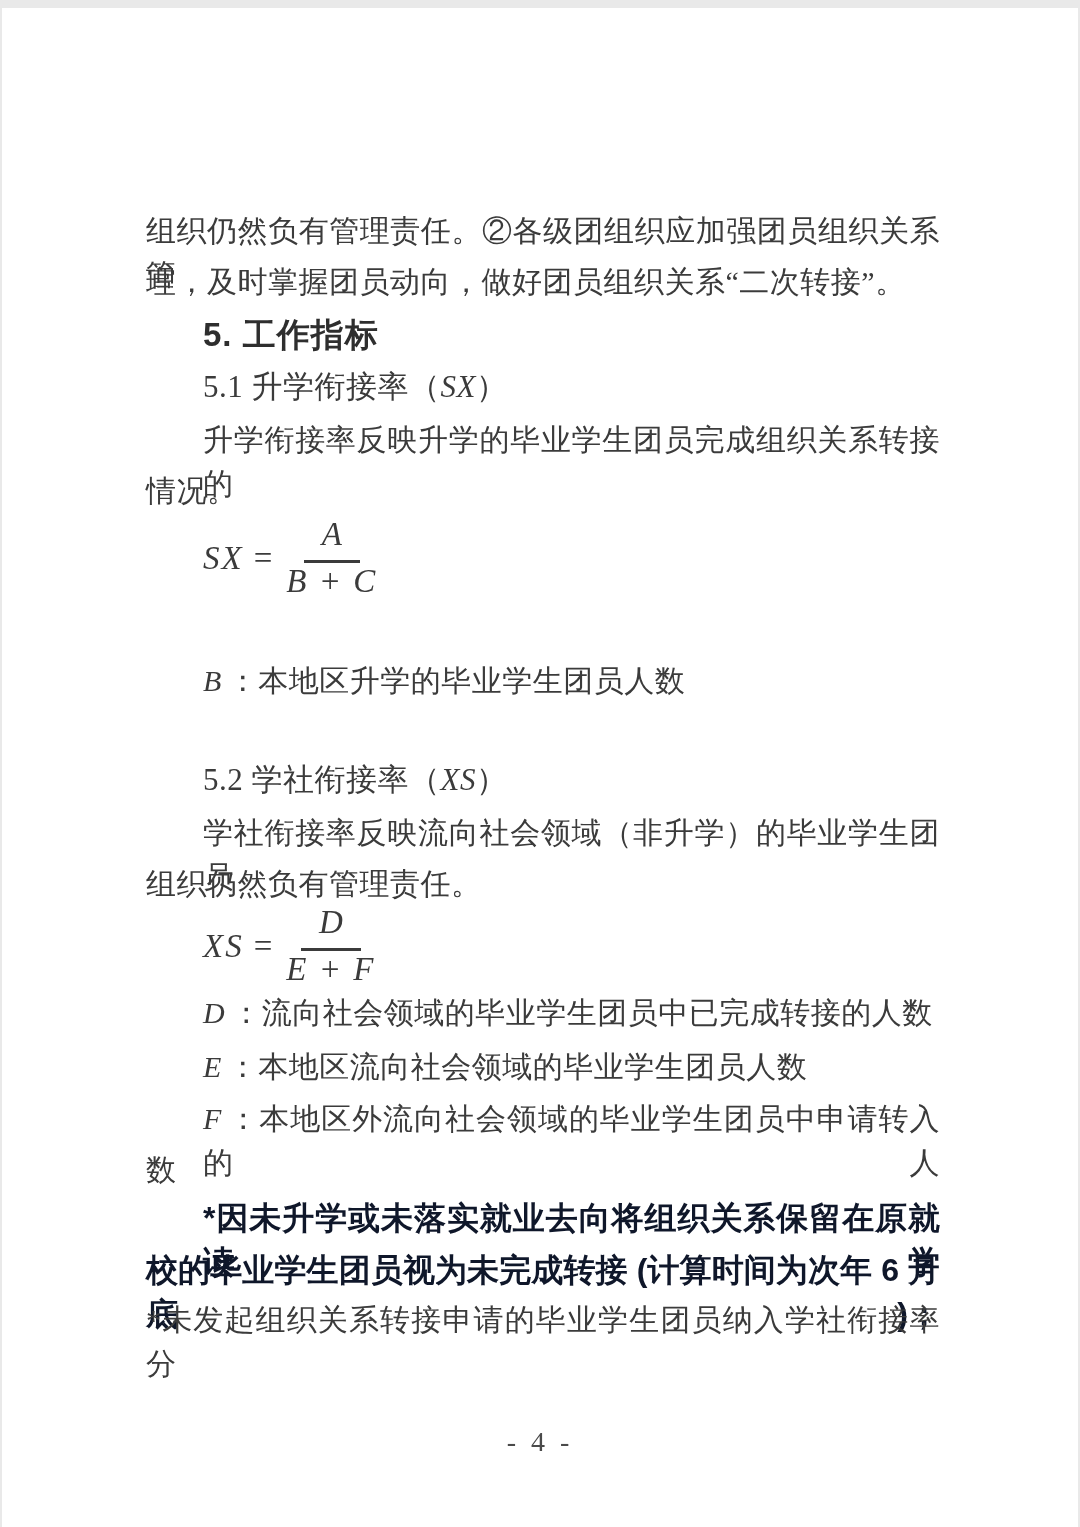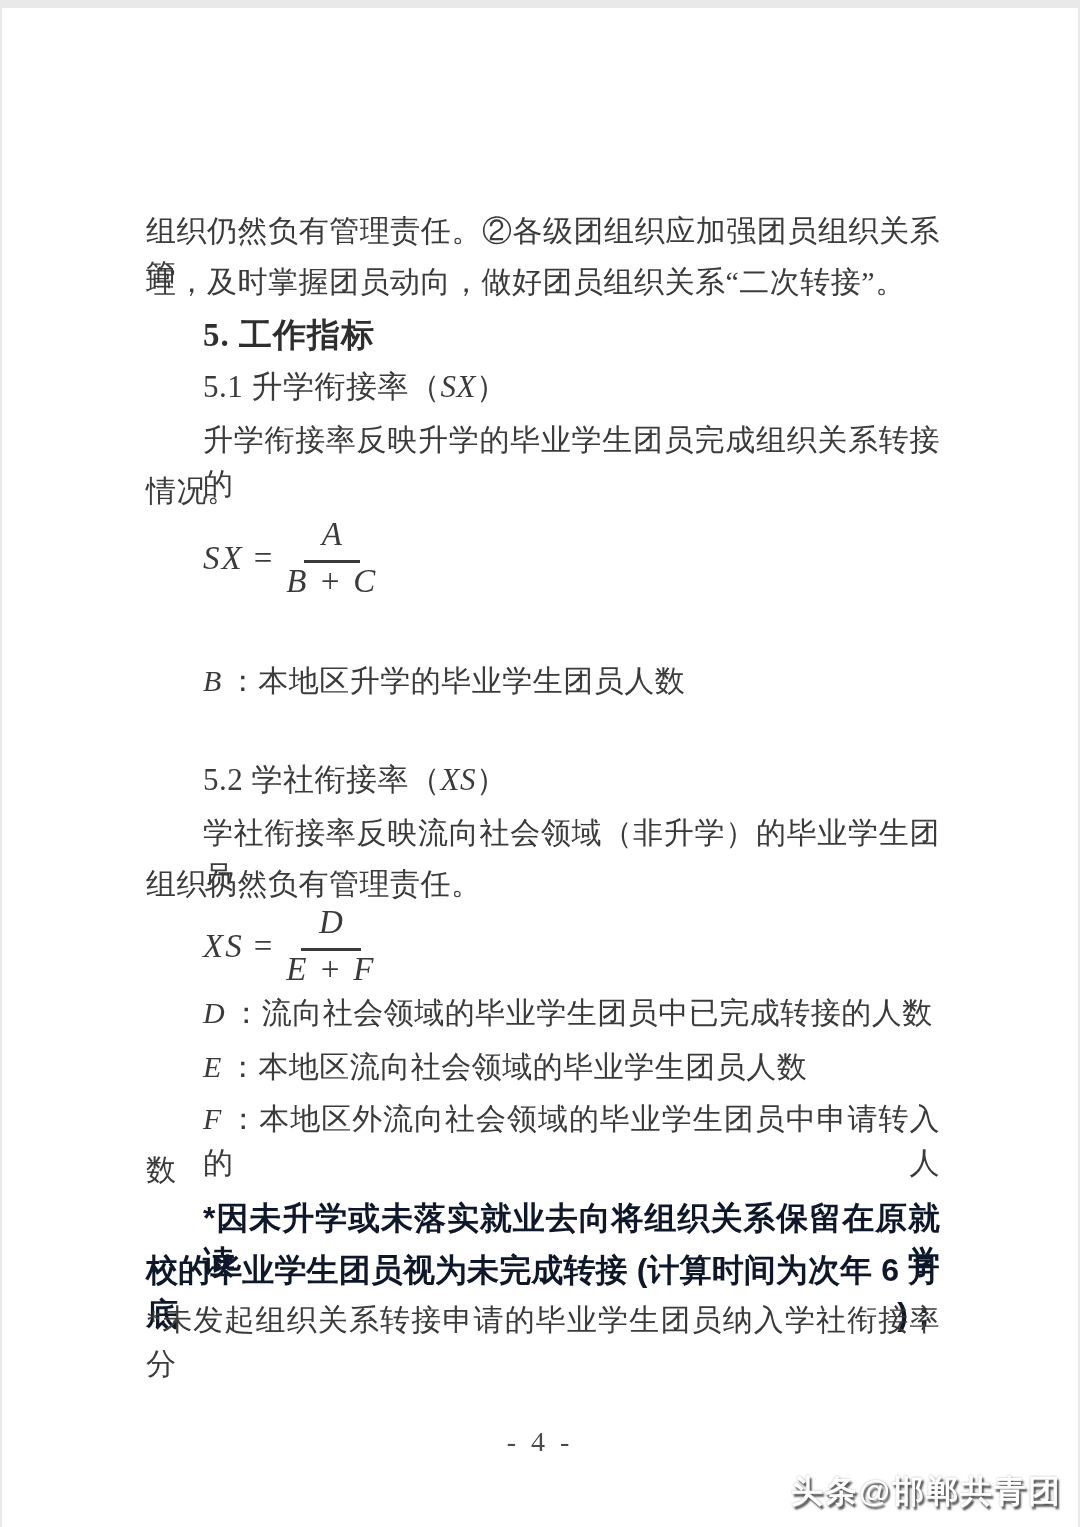--- a/index.html
+++ b/index.html
@@ -21,21 +21,21 @@
     white-space:nowrap;
     letter-spacing:0.5px;
   }
   .fill {
     white-space:normal;
     text-align:justify;
     text-align-last:justify;
   }
   .indent { padding-left:57px; }
   .heading {
-    font-family:Liberation Serif, serif;
+    font-family:Liberation Sans, sans-serif;
     font-weight:bold;
     font-size:33px;
     color:#2e2e2e;
     letter-spacing:1px;
   }
   .subheading { font-size:31px; }
   .var { font-style:italic; }
   .defvar { font-style:italic; margin-right:6px; }
   .boldnote {
     font-family:"Liberation Sans", sans-serif;
@@ -121,15 +121,14 @@
   <div class="line indent" style="top:983px"><span class="defvar">D</span><span>：流向社会领域的毕业学生团员中已完成转接的人数</span></div>
   <div class="line indent" style="top:1037px"><span class="defvar">E</span><span>：本地区流向社会领域的毕业学生团员人数</span></div>
   <div class="line fill indent" style="top:1089px"><span class="defvar">F</span><span>：本地区外流向社会领域的毕业学生团员中申请转入的人</span></div>
   <div class="line" style="top:1140px">数</div>
 
   <div class="line boldnote fill indent" style="top:1188px">*因未升学或未落实就业去向将组织关系保留在原就读学</div>
   <div class="line boldnote fill" style="top:1240px">校的毕业学生团员视为未完成转接 (计算时间为次年 6 月底)；</div>
   <div class="line fill" style="top:1290px">*未发起组织关系转接申请的毕业学生团员纳入学社衔接率分</div>
 
   <div class="pagenum">- 4 -</div>
-  <div class="watermark">头条@邯郸共青团</div>
 
 </div>
 
 </body></html>

